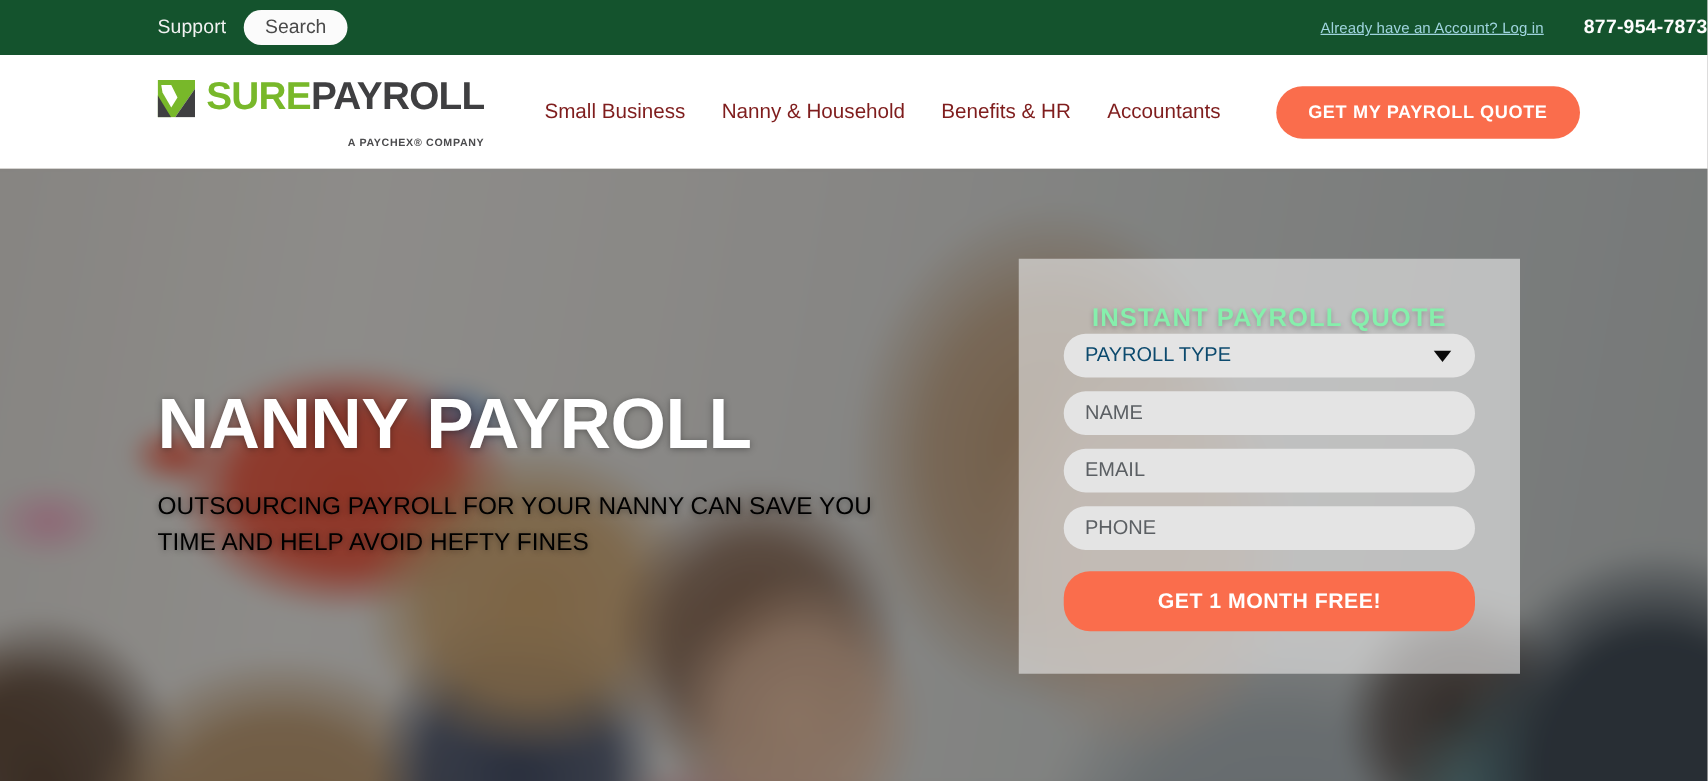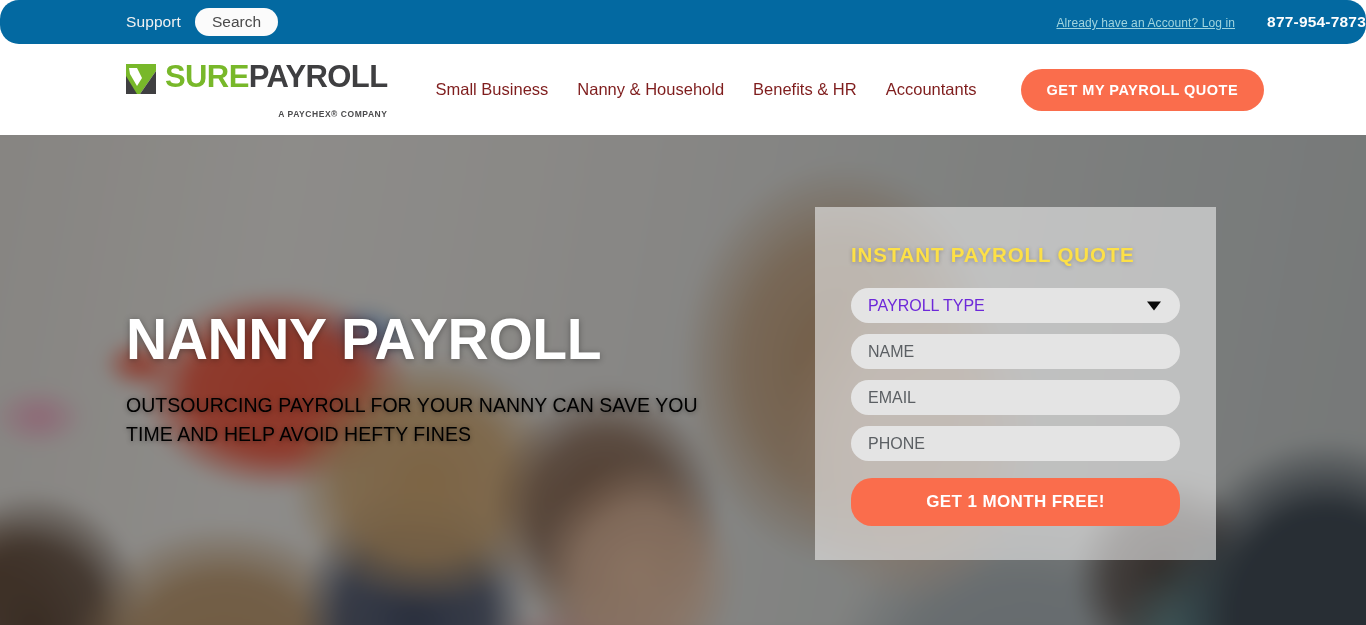--- a/index.html
+++ b/index.html
@@ -9,24 +9,23 @@
     height: 625px;
     overflow: hidden;
     font-family: "Liberation Sans", sans-serif;
     background: #ffffff;
   }
 
   
   .topbar {
     position: relative;
     height: 44px;
-    background: #0369a1;
-    display: flex;
-    align-items: center;
-    border-radius: 19px;
+    background: #14532d;
+    display: flex;
+    align-items: center;
   }
   .topbar-left {
     display: flex;
     align-items: center;
     gap: 14px;
     margin-left: 126px;
   }
   .support-link {
     color: #f2f2f2;
     font-size: 15.5px;
@@ -210,40 +209,39 @@
   
   .quote-panel {
     position: absolute;
     left: 815px;
     top: 72px;
     width: 401px;
     padding: 36px 36px 34px;
     background: rgba(233,233,233,0.62);
   }
   .quote-heading {
-    text-align: left;
-    color: #fde047;
+    text-align: center;
+    color: #86efac;
     font-size: 20.5px;
     font-weight: bold;
     letter-spacing: .85px;
-    margin-bottom: 21px;
     text-shadow: 0 1px 4px rgba(0,0,0,.25);
   }
   .field {
     position: relative;
     margin-bottom: 11px;
   }
   .field input,
   .field .select-box {
     width: 100%;
     height: 35px;
     border: none;
     border-radius: 18px;
     background: #e4e4e4;
-    color: #6d28d9;
+    color: #0c4a6e;
     font-size: 16px;
     font-family: "Liberation Sans", sans-serif;
     padding: 0 17px;
     display: flex;
     align-items: center;
     outline: none;
   }
   .field input::placeholder { color: #5b5f63; opacity: 1; }
   .select-box { cursor: pointer; }
   .caret {

